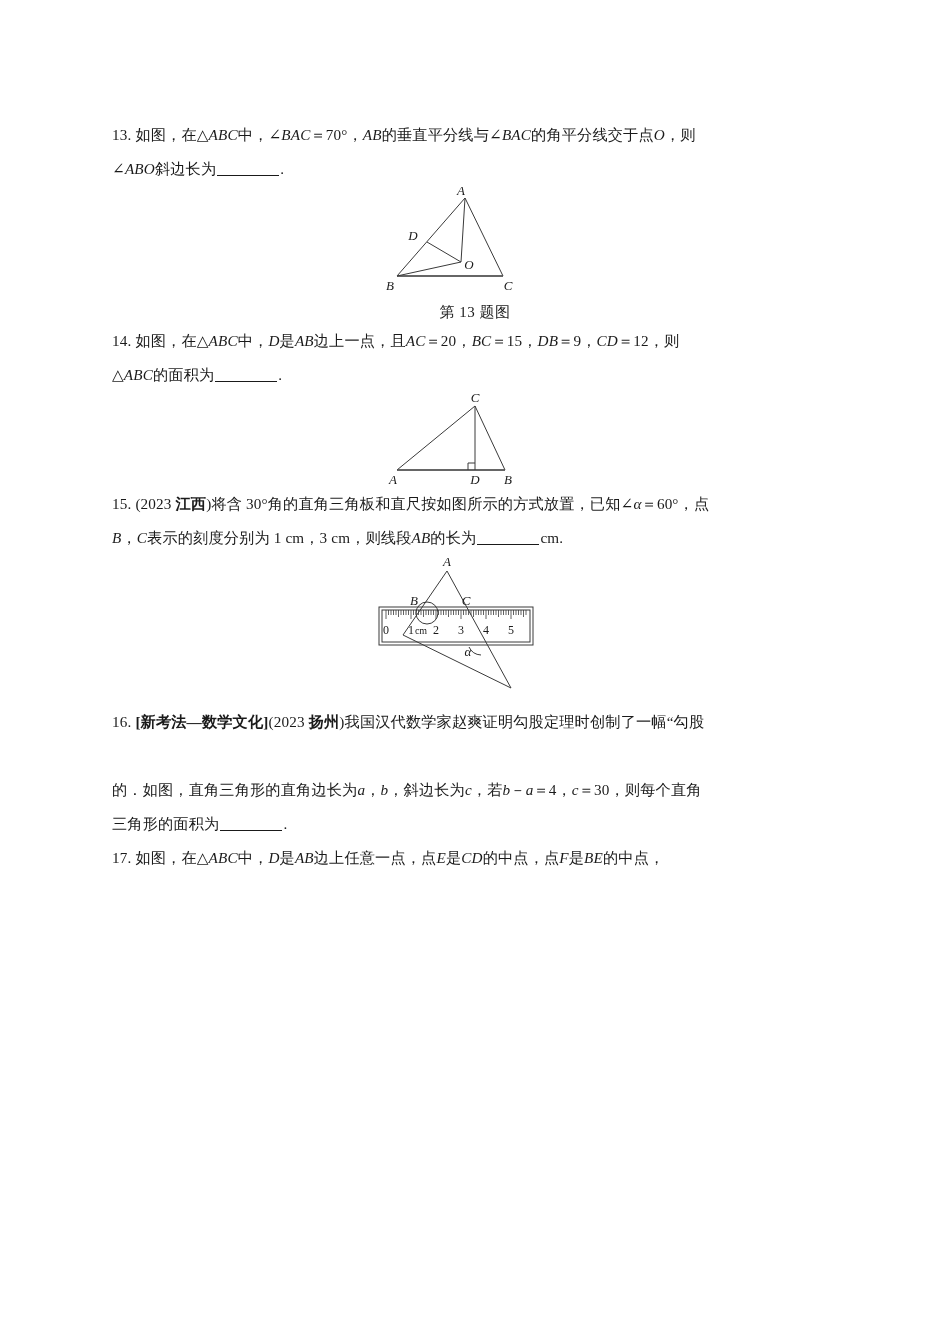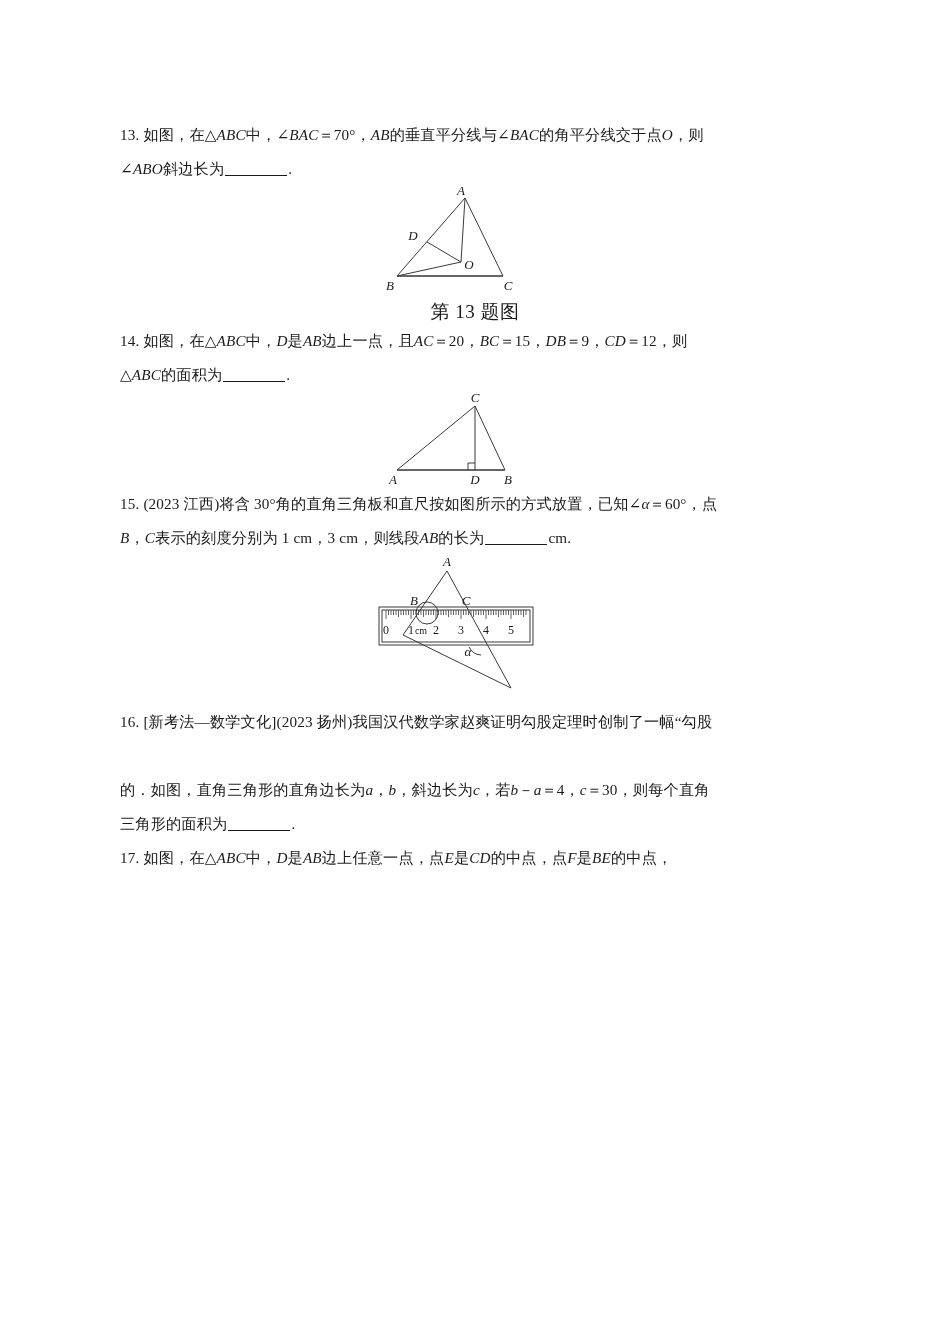--- a/index.html
+++ b/index.html
@@ -20,36 +20,35 @@
     position:absolute;
     left:112px; top:118px;
     width:726px;
   }
   .qblock{ margin-bottom:0; }
   .qtext{
     font-size:15.2px;
     line-height:34px;
     text-align:justify;
     letter-spacing:0.15px;
-    margin-left:8px;
   }
   .qtext .num{ font-family:"Liberation Serif",serif; }
   .it{ font-style:italic; font-family:"Liberation Serif",serif; }
   .blank{
     display:inline-block;
     width:62px;
     border-bottom:1px solid #1a1a1a;
     height:14px;
     vertical-align:-2px;
     margin:0 1px;
   }
-  .tag{ font-weight:normal; }
+  .tag{ font-weight:bold; }
   .caption{
     text-align:center;
-    font-size:19px;
+    font-size:15px;
     line-height:24px;
     margin-top:4px;
     letter-spacing:0.5px;
   }
   .figwrap{ text-align:center; }
   svg{ display:block; margin:0 auto; overflow:visible; }
   .fig-label{
     font-family:"Liberation Serif",serif;
     font-style:italic;
     font-size:13px;

